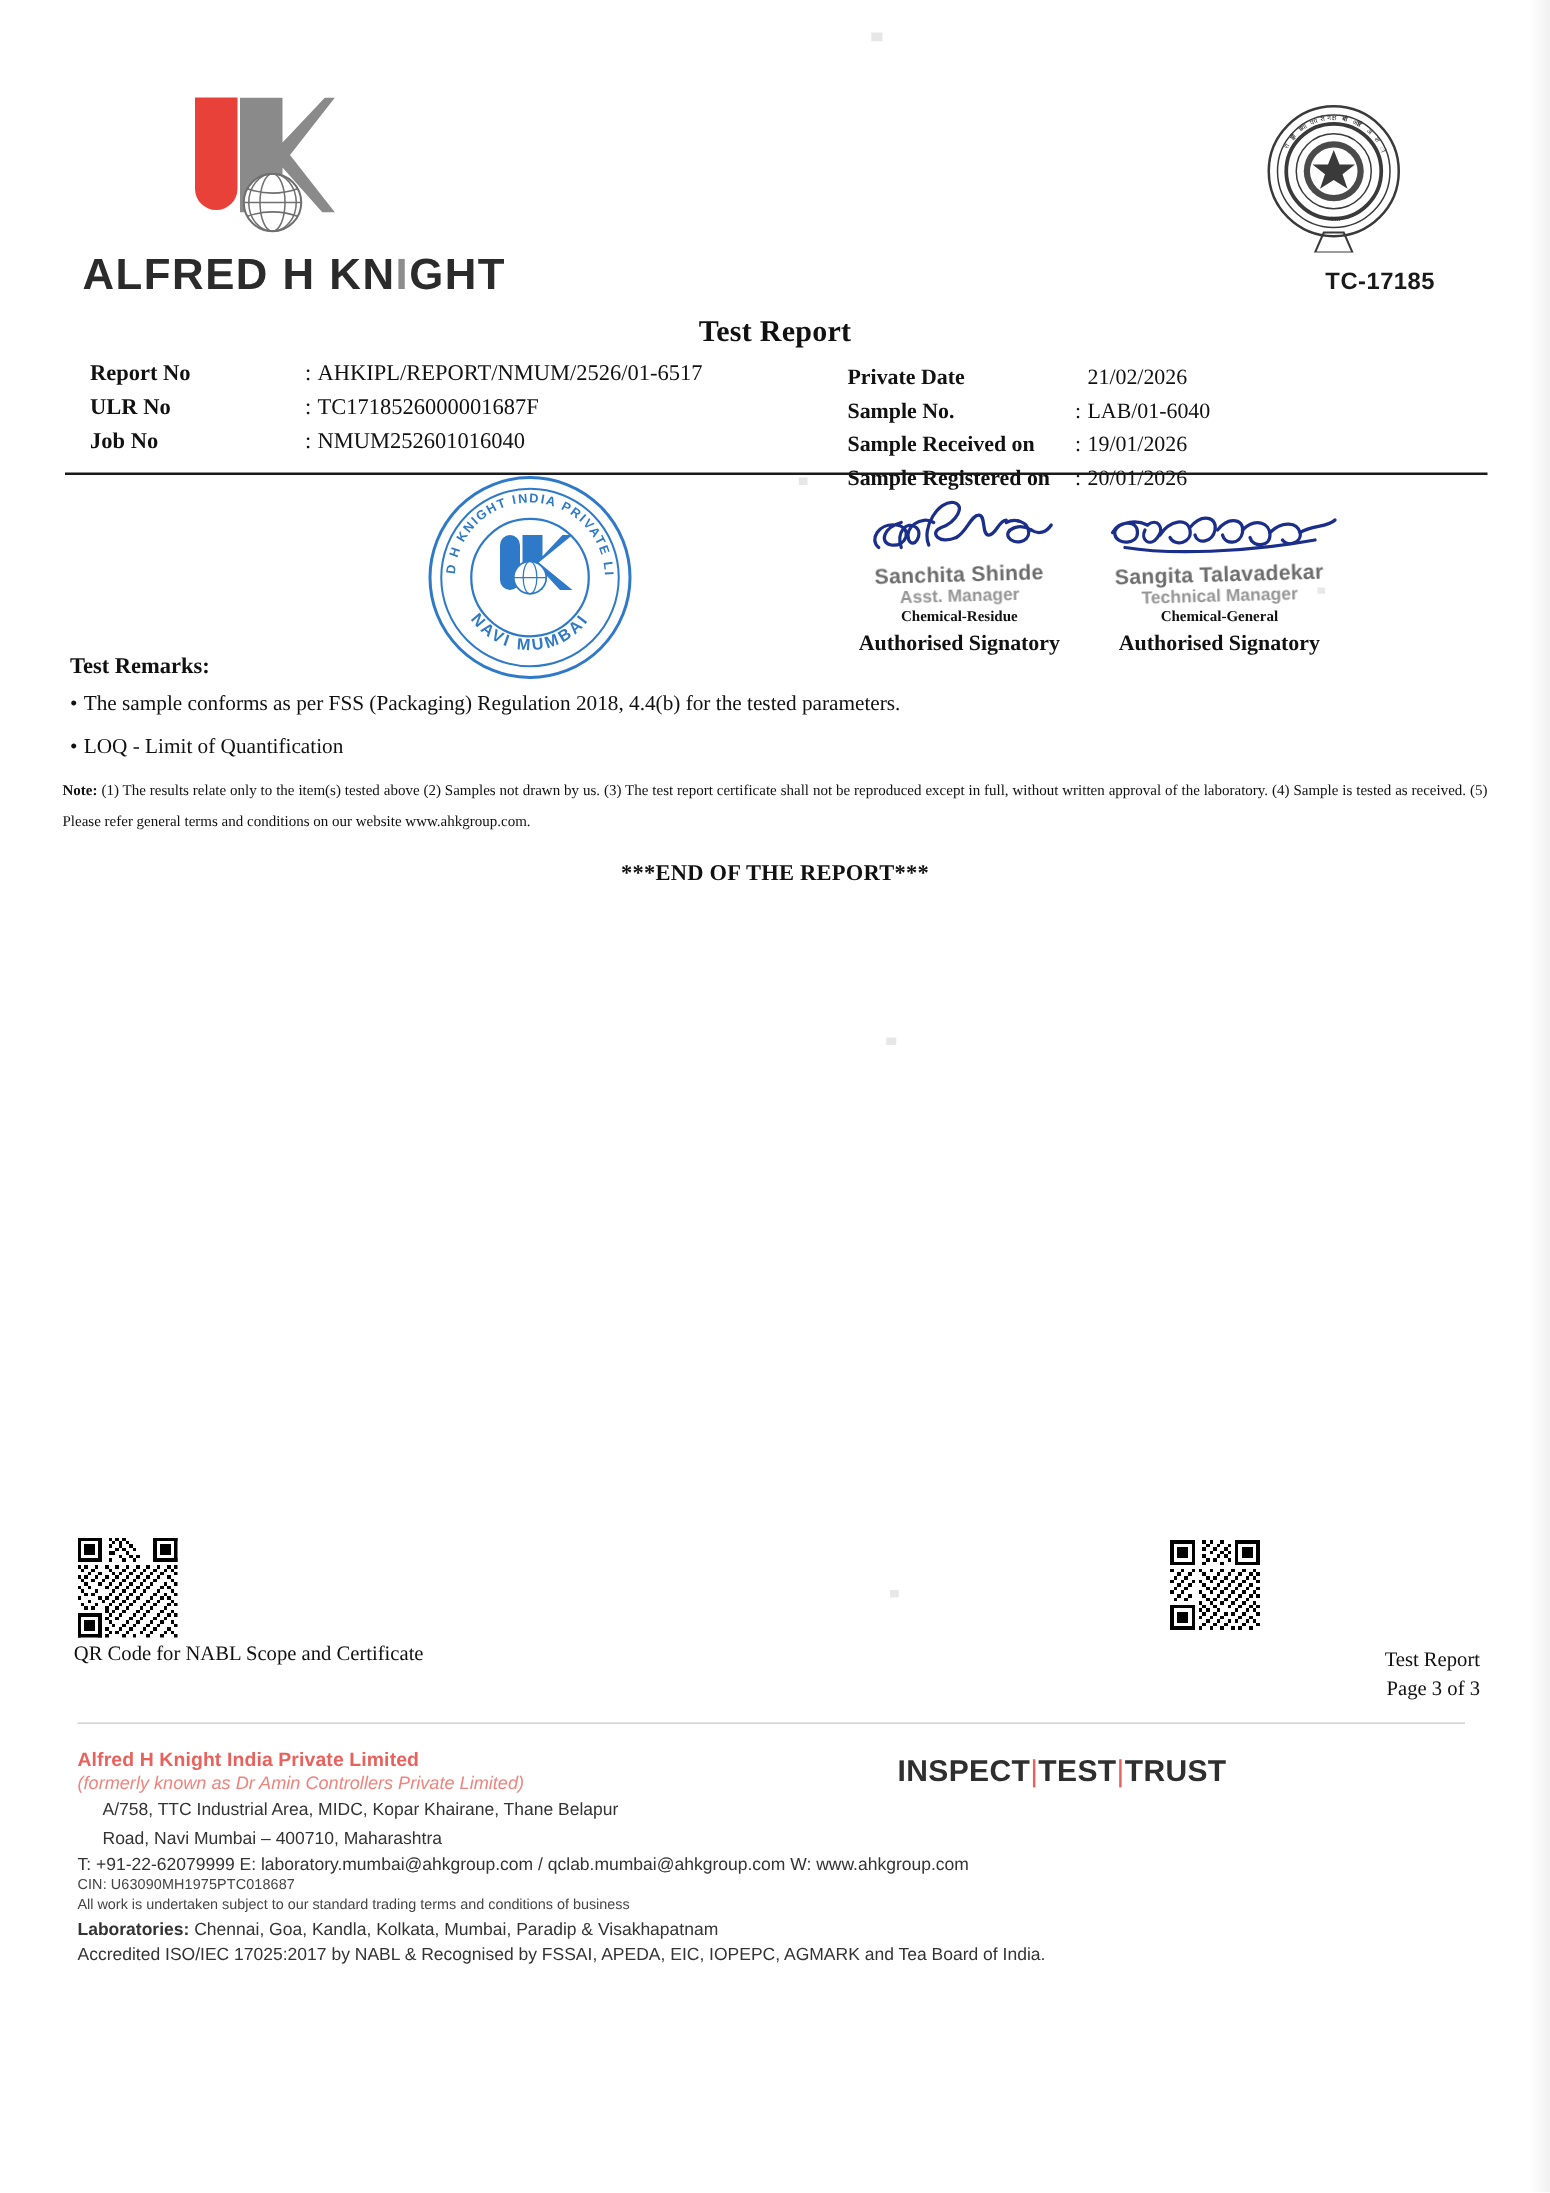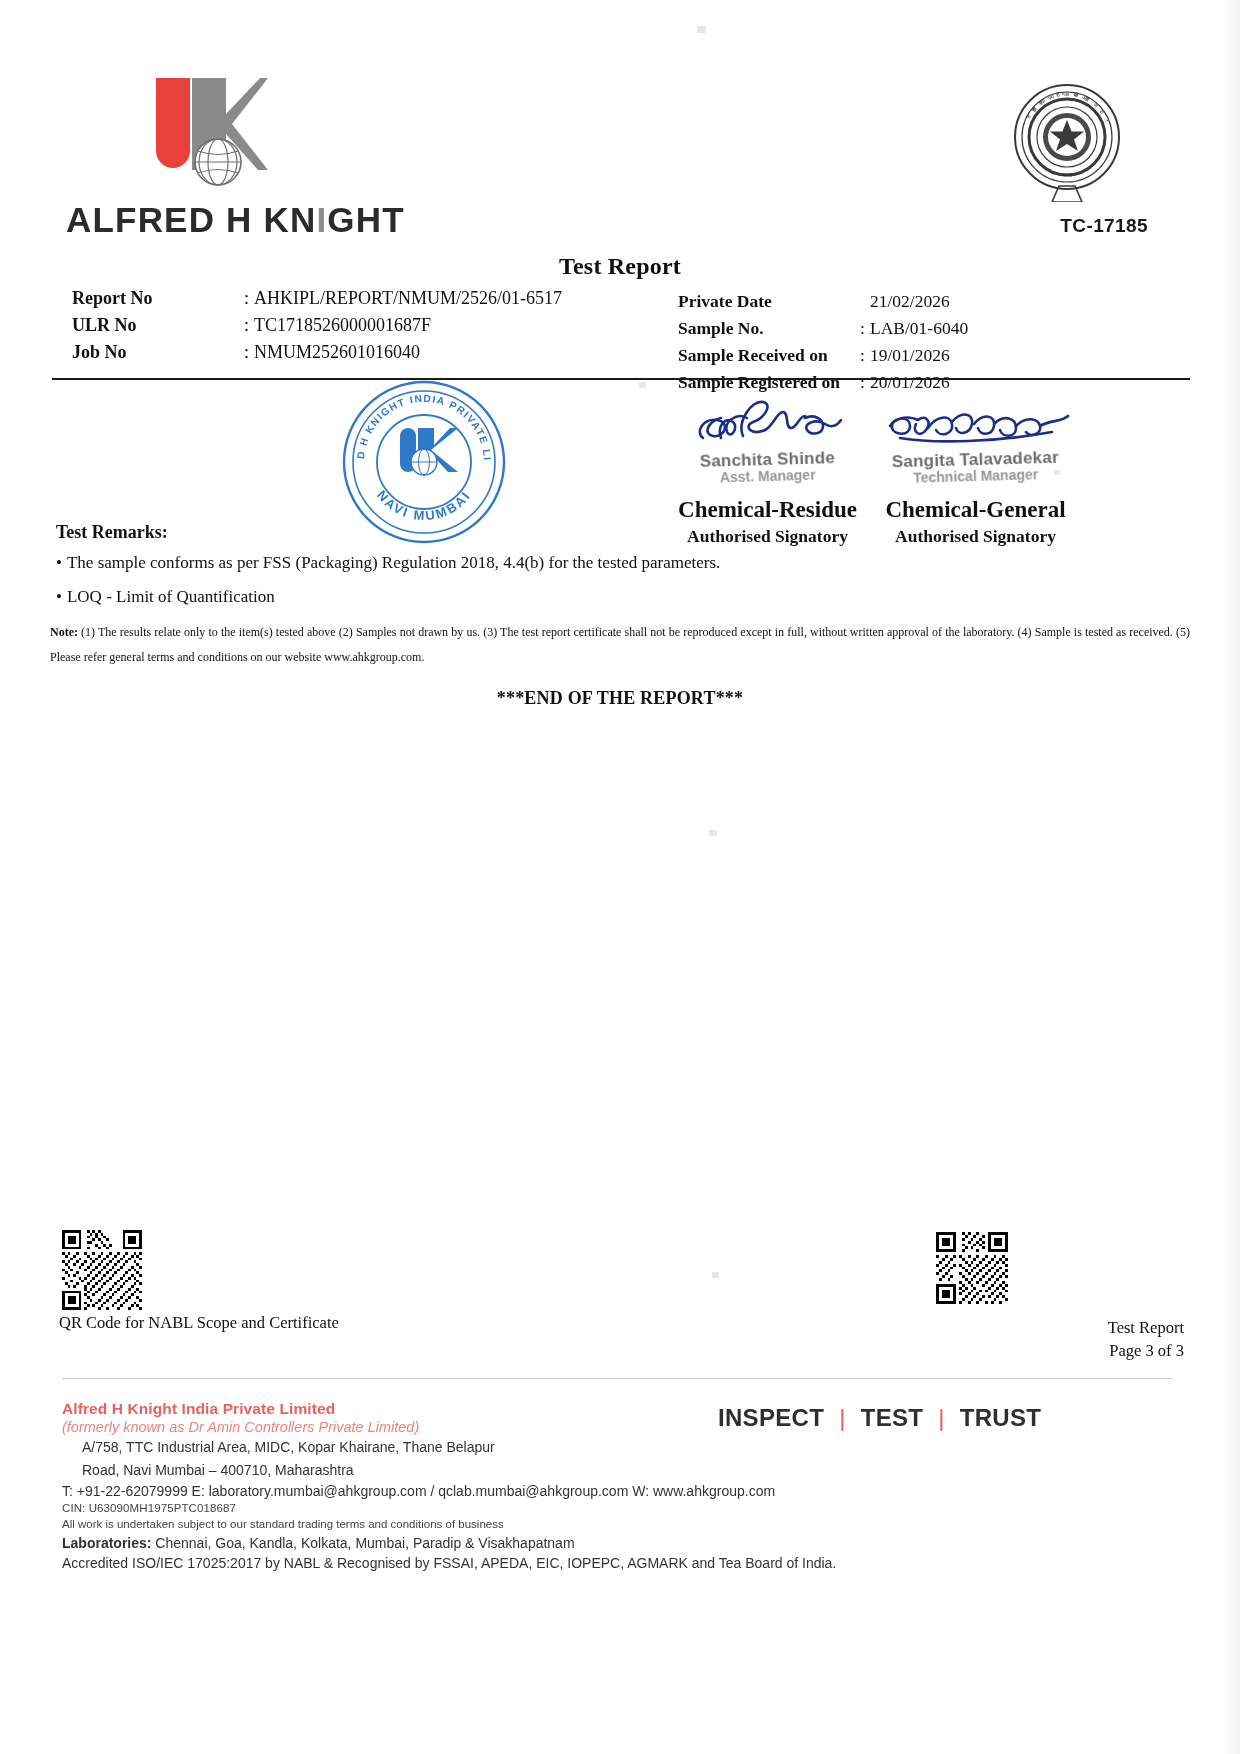--- a/index.html
+++ b/index.html
@@ -77,21 +77,21 @@
   .stamp-text {
     font-family: "Liberation Sans", sans-serif;
     color: #585858; font-weight: 700;
     transform: rotate(-1.6deg);
     filter: blur(.35px);
     opacity: .88;
     line-height: 1.12;
   }
   .stamp-name { font-size: 17px; letter-spacing: .2px; }
   .stamp-role { font-size: 14px; font-weight: 600; opacity: .72; }
-  .sig-dept { font-size: 23px; font-weight: 700; margin-top: 12px; }
+  .sig-dept { font-size: 12px; font-weight: 700; margin-top: 1px; }
   .sig-auth { font-size: 17.5px; font-weight: 700; margin-top: 3px; }
 
   
   .remarks { position: absolute; left: 56px; top: 522px; width: 1120px; }
   .remarks-title { font-size: 18px; font-weight: 700; margin-bottom: 7px; }
   .bullet { font-size: 17px; line-height: 25px; margin-bottom: 9px; }
   .bullet .dot { margin-right: 5px; }
 
   .note {
     position: absolute; left: 50px; top: 620px; width: 1140px;
@@ -151,21 +151,21 @@
   .f-labs b { font-weight: 700; }
   .f-accred {
     font-family: "Liberation Sans", sans-serif;
     font-size: 14px; color: #333; margin-top: 4px;
   }
 
   .slogan {
     position: absolute; left: 718px; top: 1404px;
     font-family: "Liberation Sans", sans-serif;
     font-size: 24px; font-weight: 700; color: #2f2f2f;
-    display: flex; align-items: center; gap: 15px; letter-spacing: .3px;
+    display: flex; align-items: center; letter-spacing: .3px;
   }
   .slogan .sep { color: #e8615c; font-weight: 400; }
 
   
   .edge-shade {
     position: absolute; right: 0; top: 0; width: 16px; height: 1754px;
     background: linear-gradient(to right, rgba(0,0,0,0), rgba(0,0,0,.055));
   }
   .speck { position: absolute; background: #cfcfcf; opacity: .5; }
 </style>

